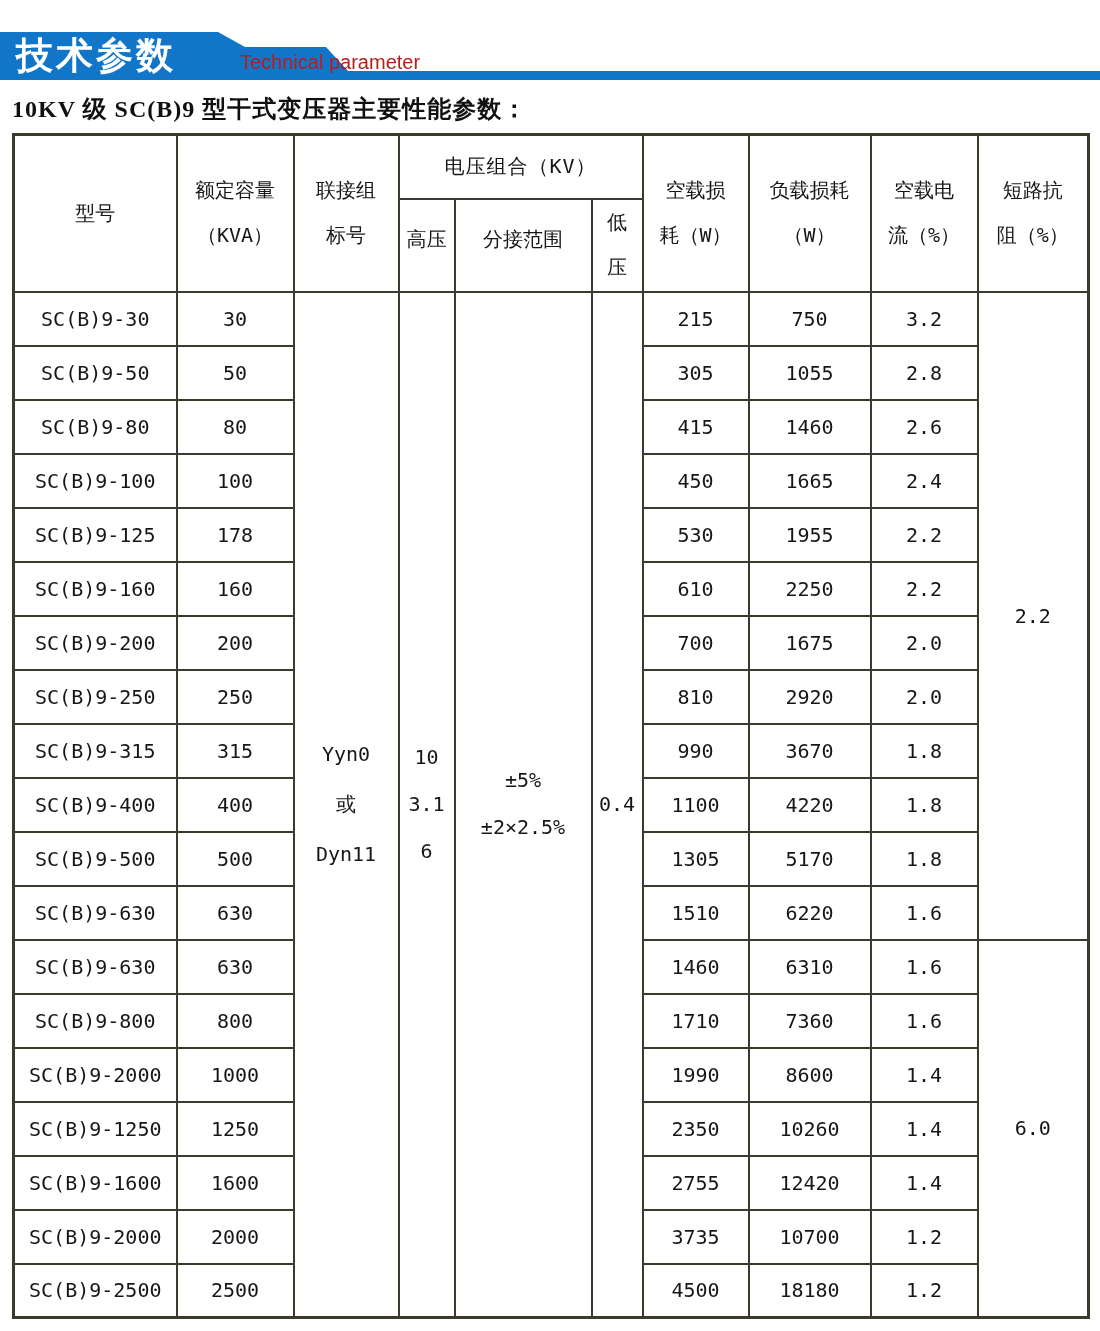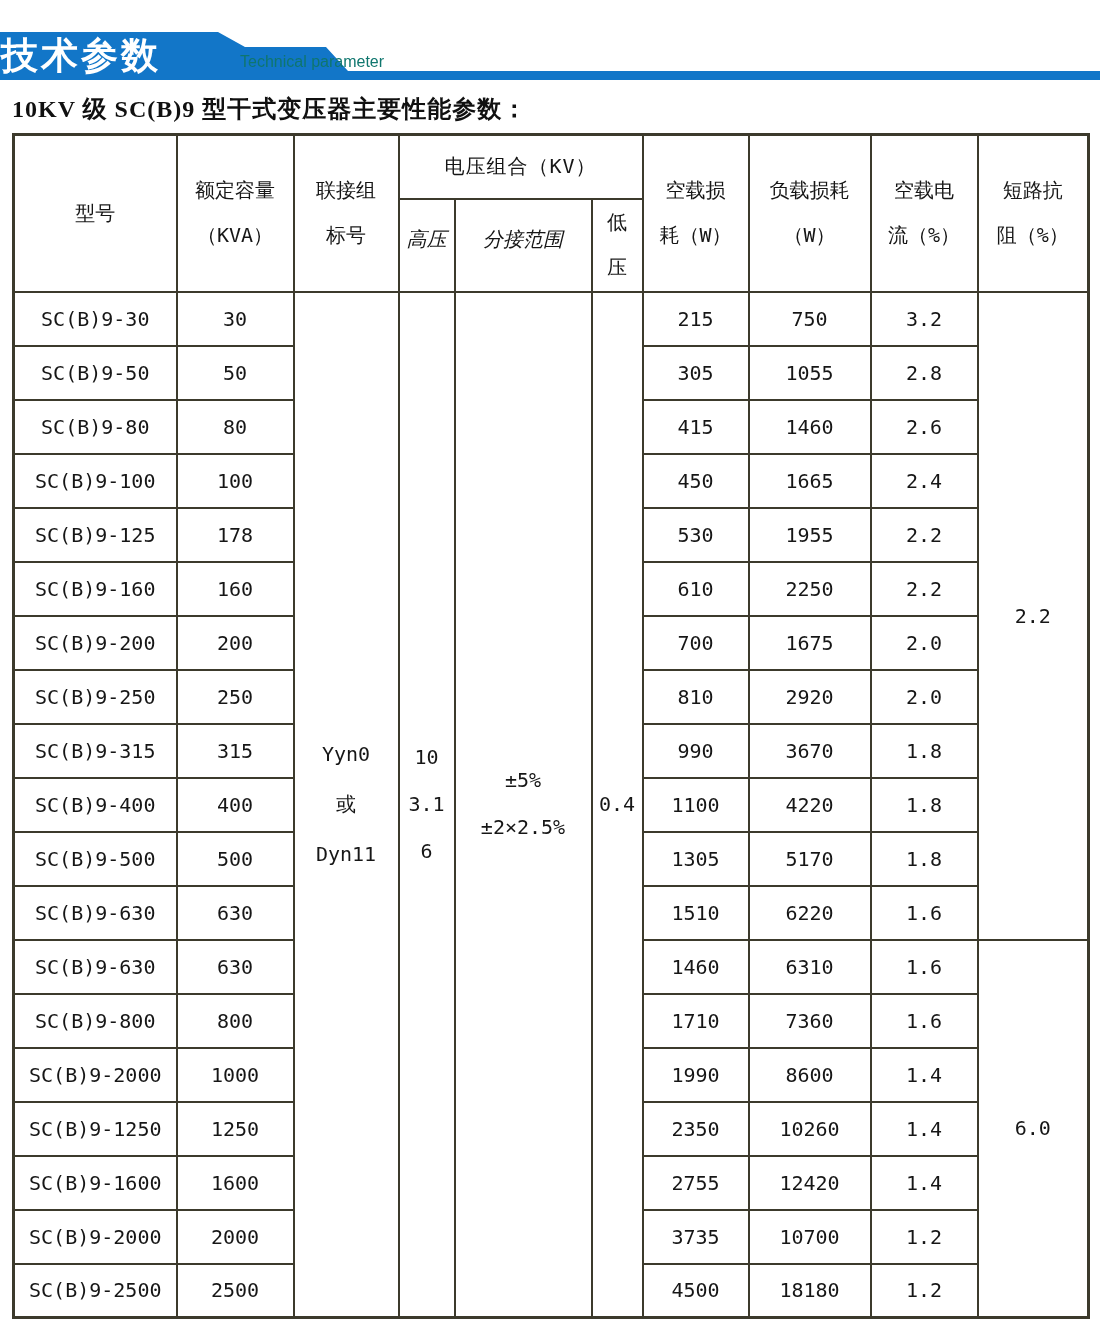--- a/index.html
+++ b/index.html
@@ -9,27 +9,27 @@
     position:relative;
     font-family:"DejaVu Sans Mono","Liberation Mono",monospace;
     color:#161616;
     overflow:hidden;
   }
 
   
   .banner { position:absolute; top:30px; left:0; width:1100px; height:52px; }
   .banner svg { position:absolute; top:0; left:0; display:block; }
   .banner-cn {
-    position:absolute; left:1px; top:0; height:50px; line-height:52px;
+    position:absolute; left:16px; top:0; height:50px; line-height:52px;
     font-size:37px; font-weight:700; letter-spacing:3px; color:#ffffff;
     font-family:"Liberation Sans","DejaVu Sans",sans-serif;
   }
   .banner-en {
     position:absolute; left:240px; top:17px; height:30px; line-height:30px;
-    font-size:16px; color:#0f766e;
+    font-size:20px; color:#b91c1c;
     font-family:"Liberation Sans","DejaVu Sans",sans-serif;
   }
 
   
   .page-title {
     position:absolute; top:93px; left:12px;
     font-size:24px; font-weight:700; letter-spacing:1px; color:#101010;
     font-family:Liberation Serif, serif;
     white-space:nowrap;
   }
@@ -46,21 +46,21 @@
     border:2px solid #3c3a2c;
     text-align:center; vertical-align:middle;
     padding:0; font-weight:normal;
     color:#161616;
     overflow:hidden;
   }
   .params thead tr.h1 { height:64px; }
   .params thead tr.h2 { height:93px; }
   .params tbody tr { height:54px; }
   .hline { line-height:45px; }
-  .vbottom { vertical-align:bottom;font-style:italic; }
+  .vbottom { vertical-align:bottom; }
   .vbottom .pushdown { padding-bottom:12px; }
   td.merged .mline { line-height:47px; }
   td.conn-cell .mline { line-height:50px; }
   .letter { letter-spacing:1px; }
 </style>
 </head>
 <body>
 
 <div class="banner">
   <svg width="1100" height="52" viewBox="0 0 1100 52">

